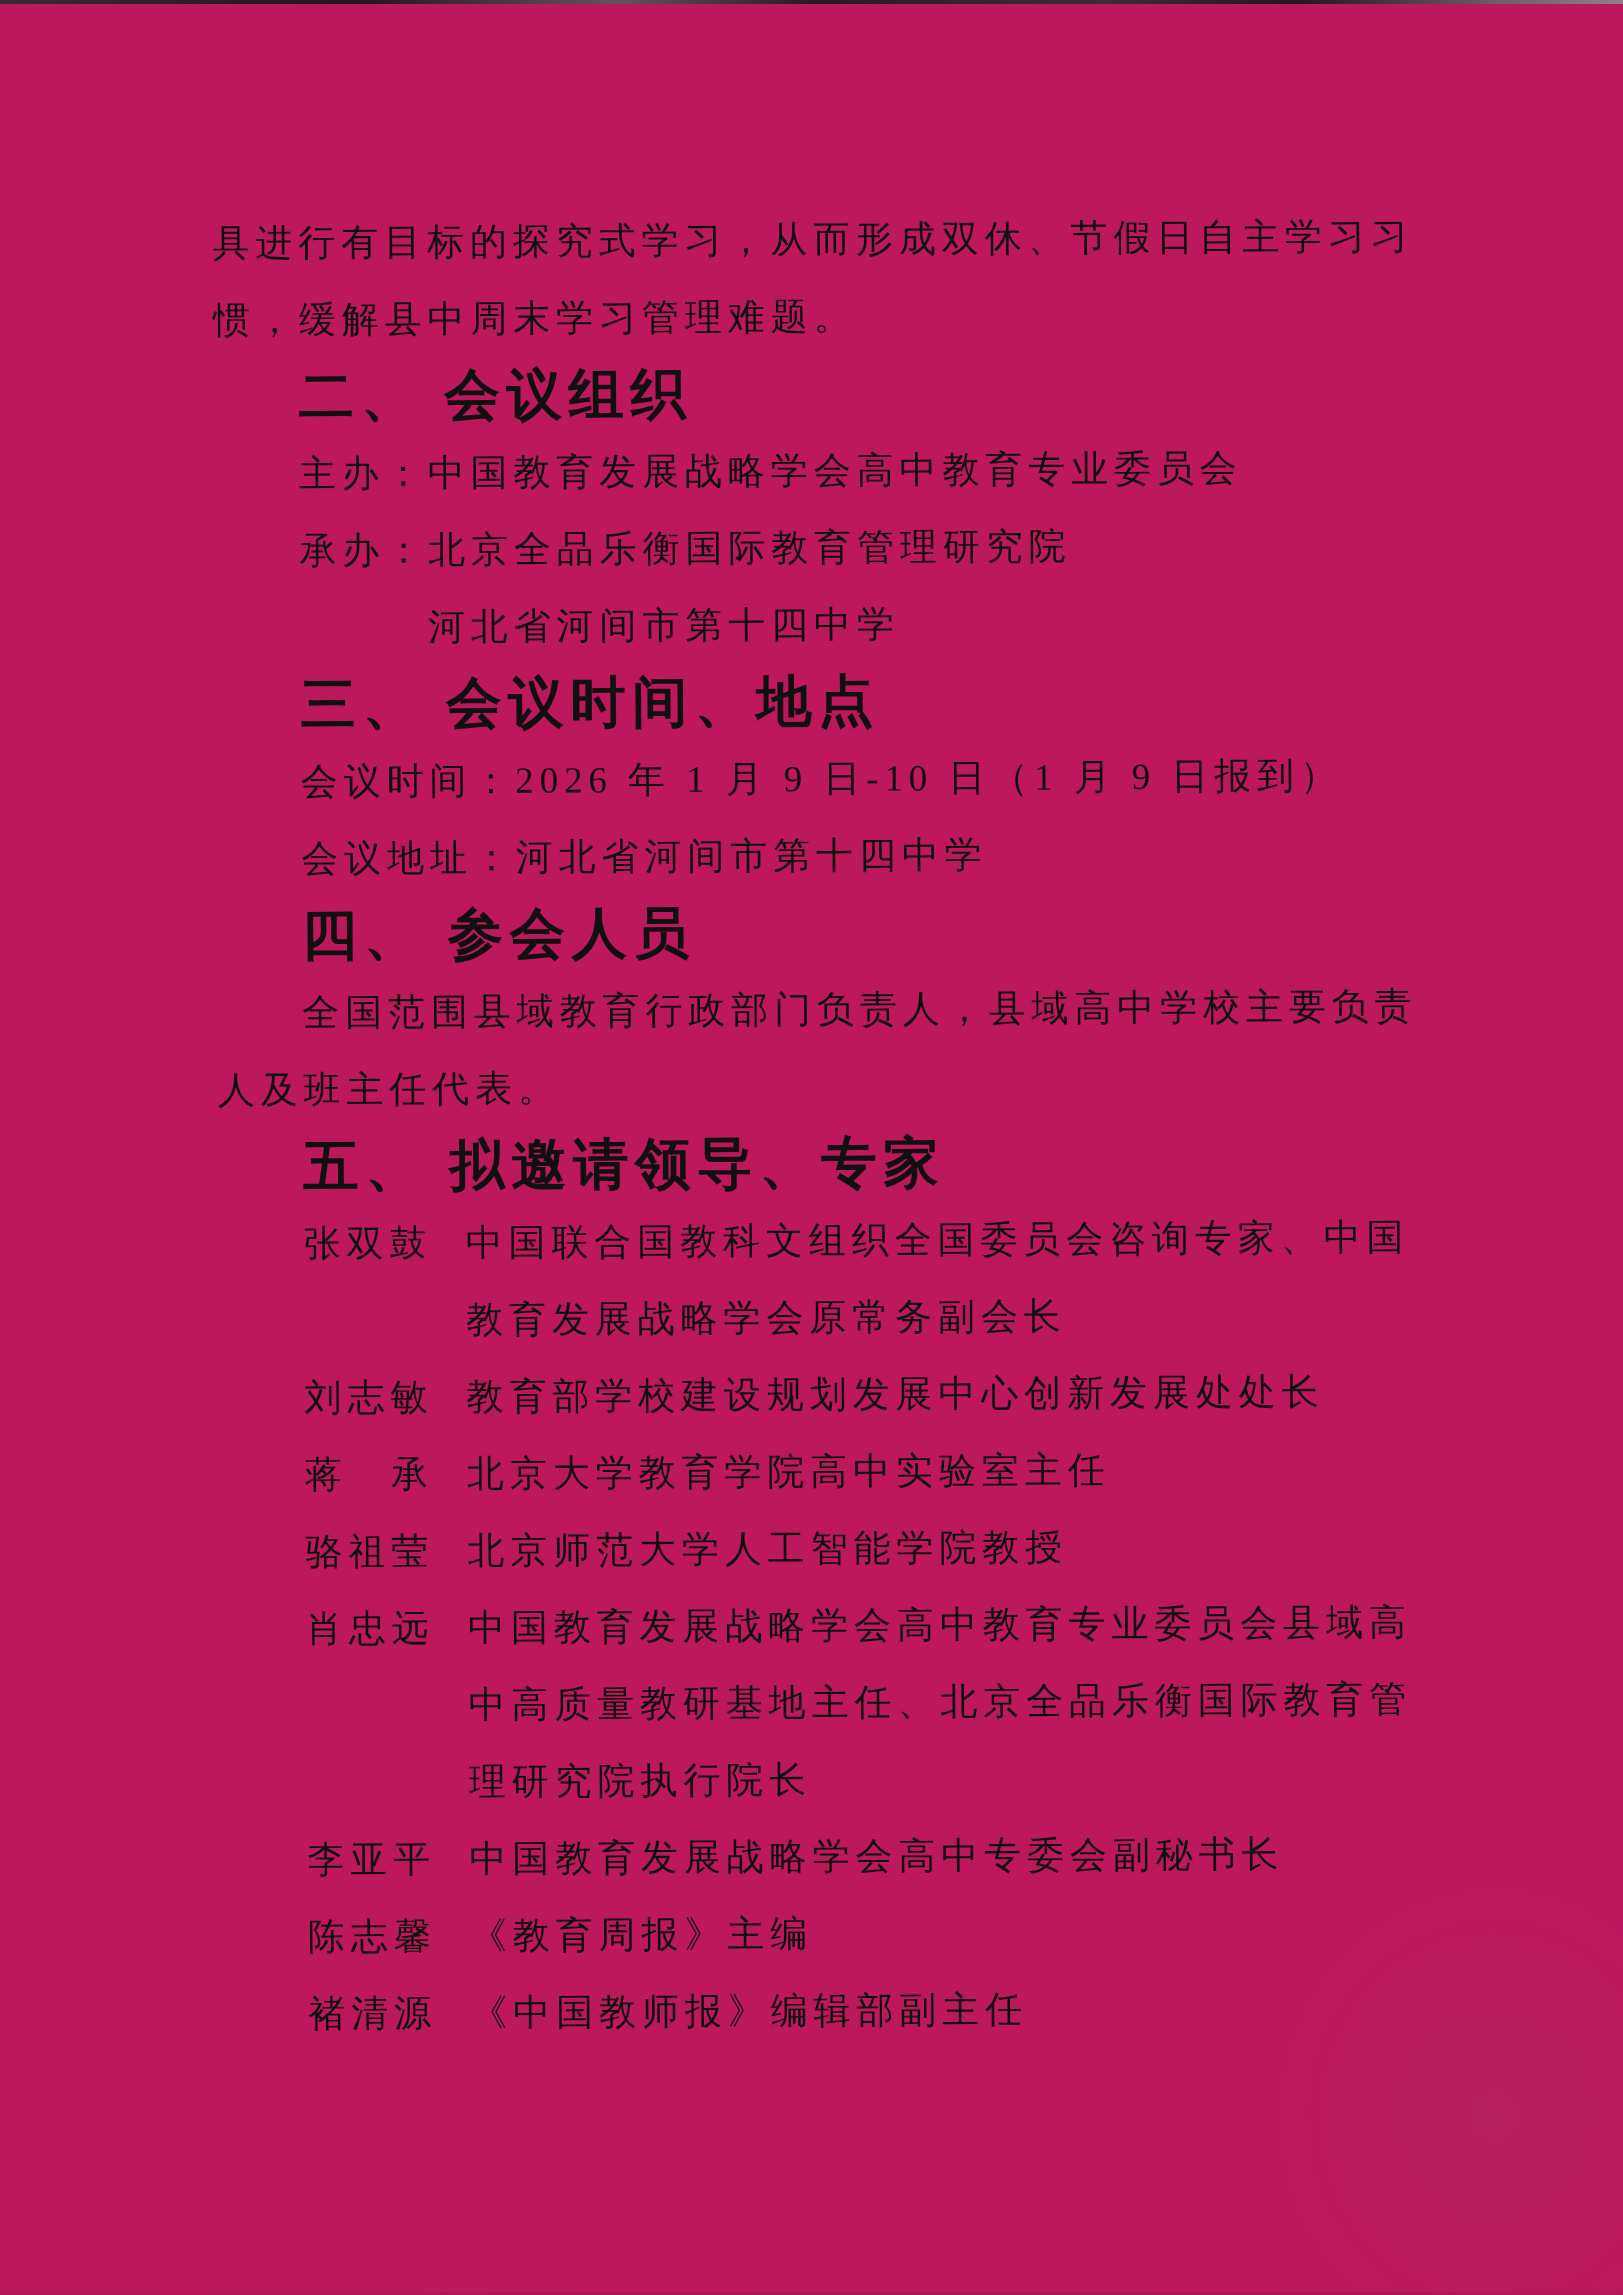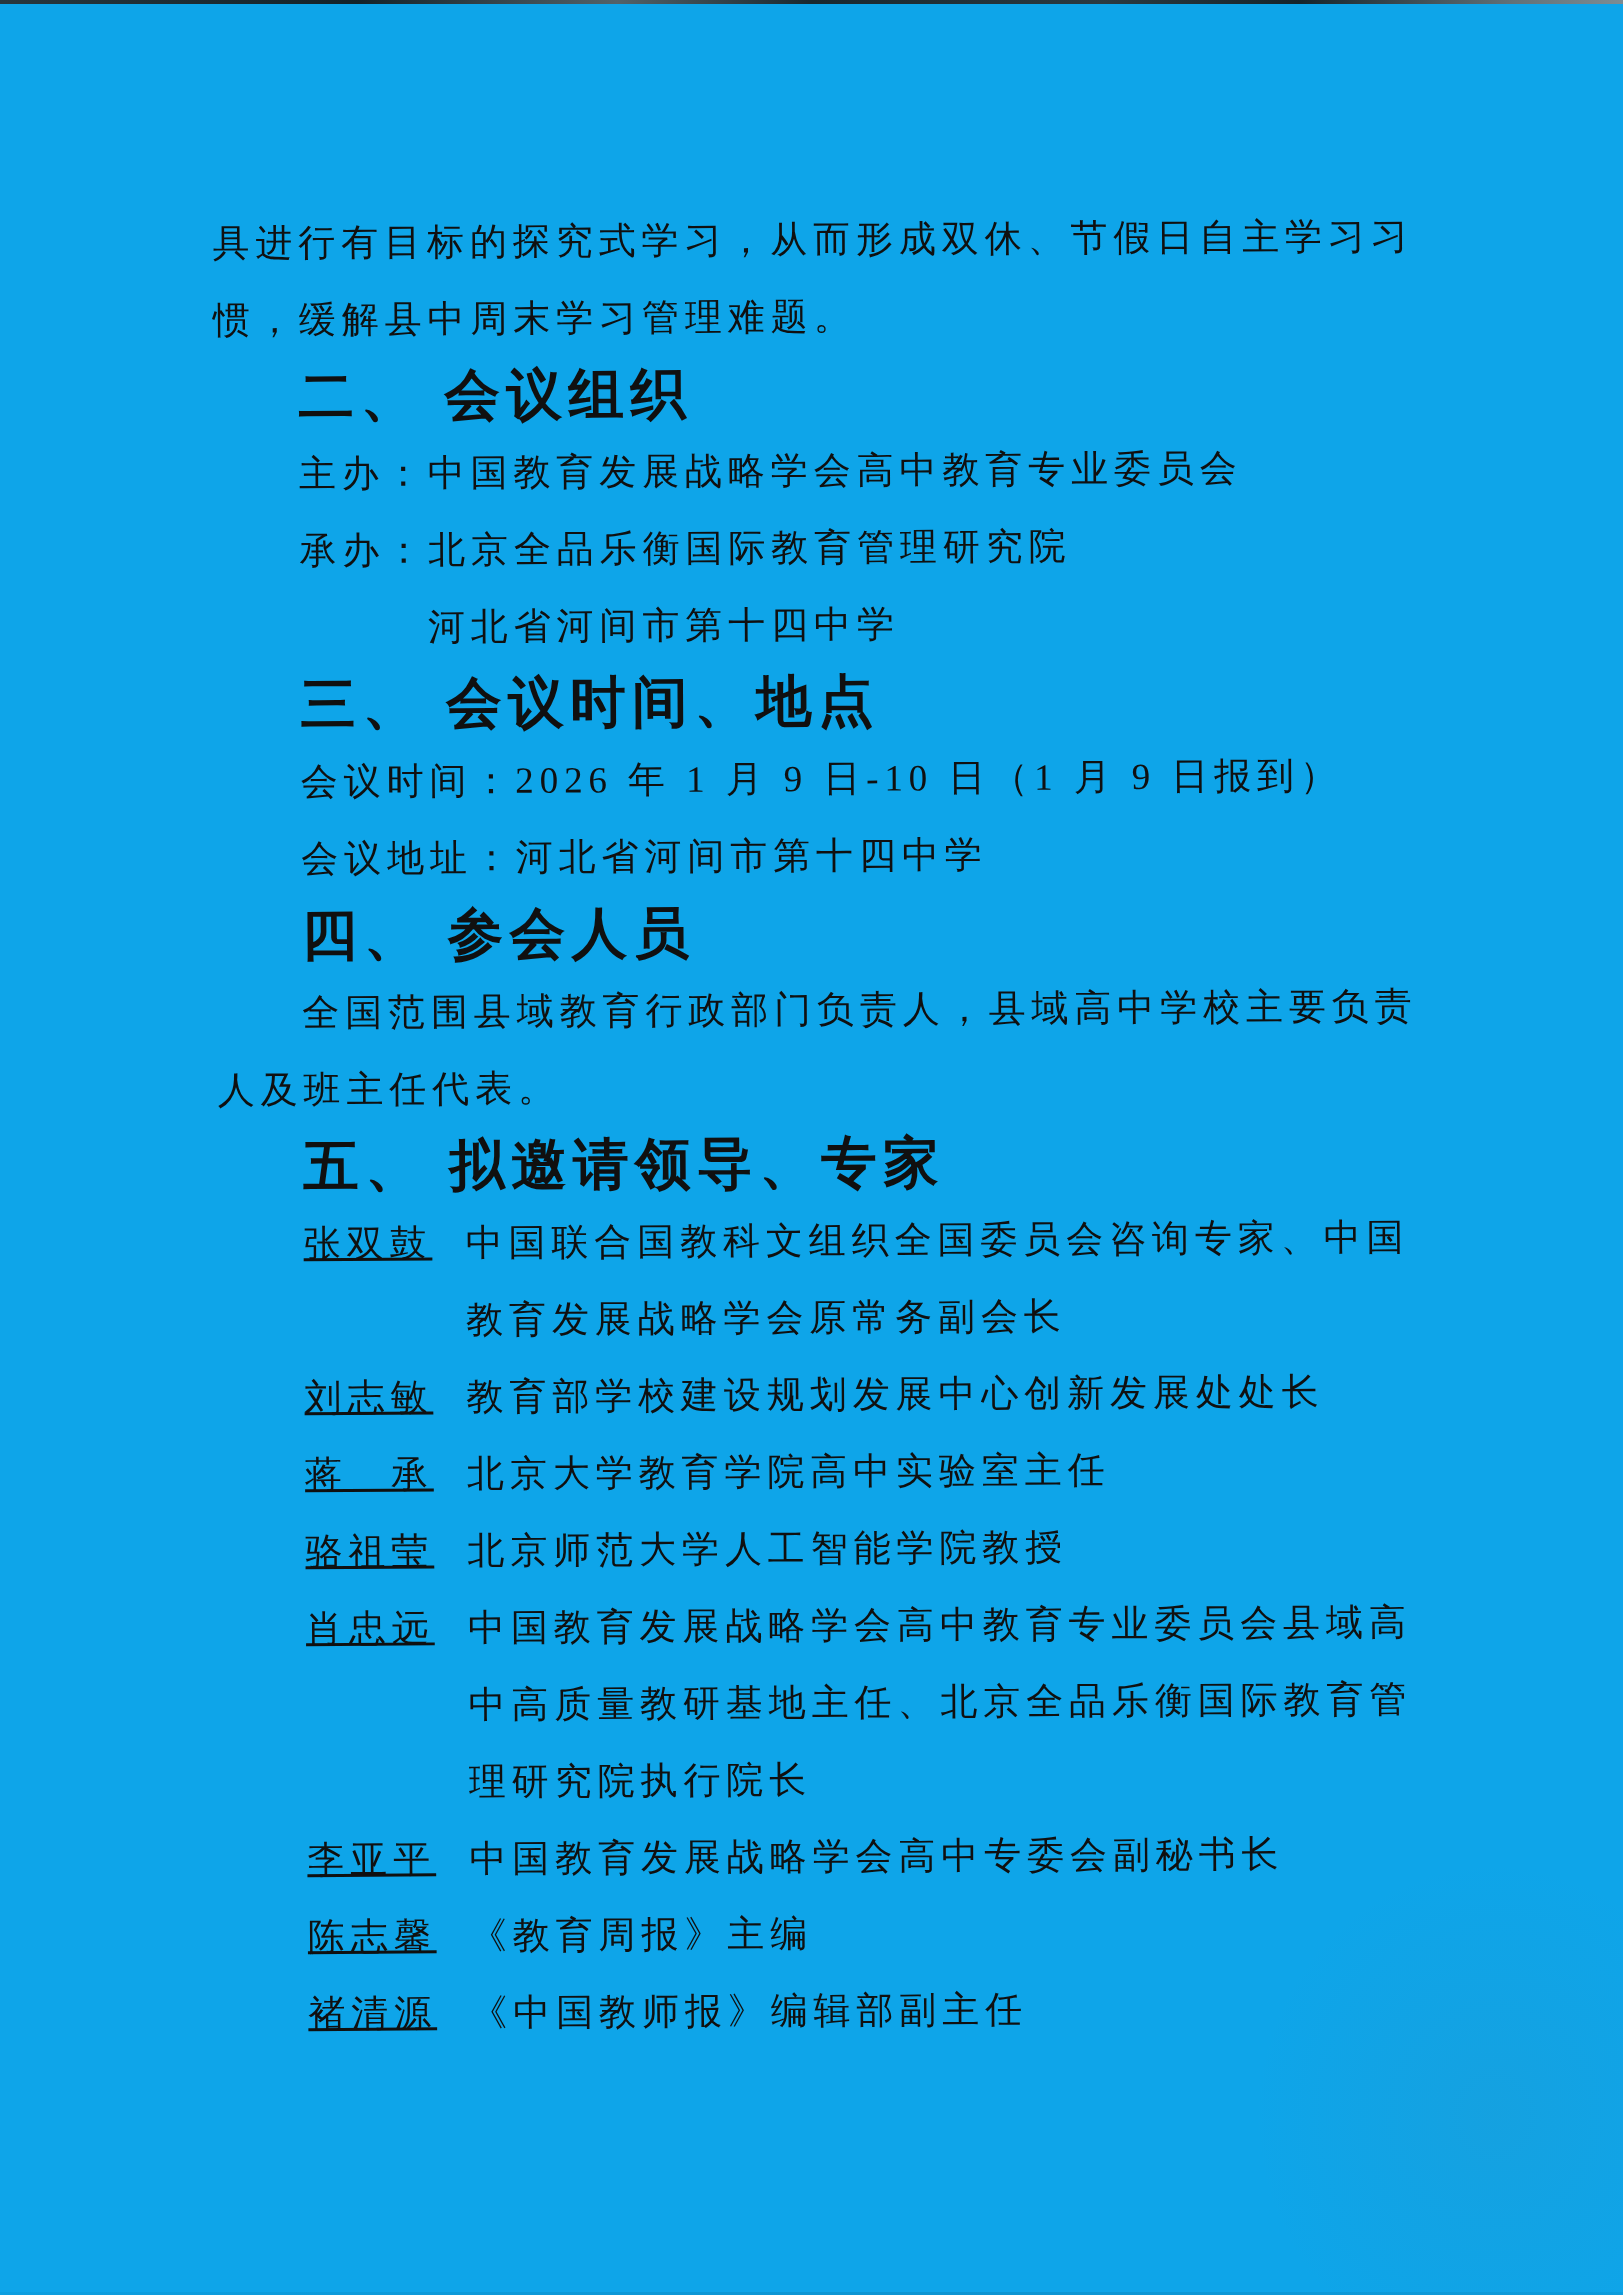--- a/index.html
+++ b/index.html
@@ -4,21 +4,21 @@
 <style>
   html, body { margin: 0; padding: 0; }
   body {
     width: 1624px; height: 2295px;
     background: #ffffff;
     font-family: "Liberation Serif", serif;
   }
   .page {
     position: relative;
     width: 1624px; height: 2295px;
-    background: #0ea5e9;
+    background: #be185d;
     overflow: hidden;
   }
   
   .top-edge {
     position: absolute; top: 0; left: 0;
     width: 100%; height: 3.9px;
     background: linear-gradient(90deg,
       #2b2b2b 0%, #141414 22%, #5a5a5a 38%, #1a1a1a 50%,
       #2e2e2e 68%, #161616 80%, #6a6a6a 93%, #8a8a8a 100%);
     opacity: 0.9;
@@ -54,21 +54,21 @@
   .l-body { margin-left: 0; }
   .l-para { margin-left: 85px; }
   .l-hang { margin-left: 213px; }
   .l-desc { margin-left: 247px; }
   .l-head {
     margin-left: 85px;
     font-weight: bold;
     font-family: "Liberation Sans", sans-serif;
     letter-spacing: 6.5px;
   }
-  .roster-name { display: inline-block; min-width: 162px; text-decoration: underline; }
+  .roster-name { display: inline-block; min-width: 162px; }
   .roster-title { display: inline; }
 </style>
 </head>
 <body>
 
 <div class="page">
   <div class="top-edge"></div>
 
   <div class="content">
 

